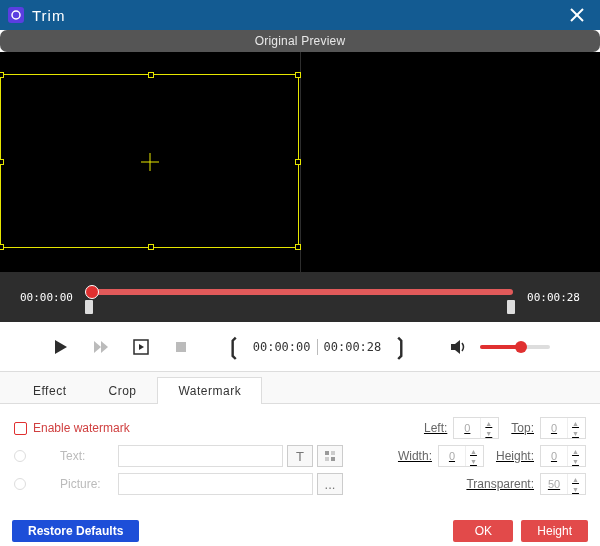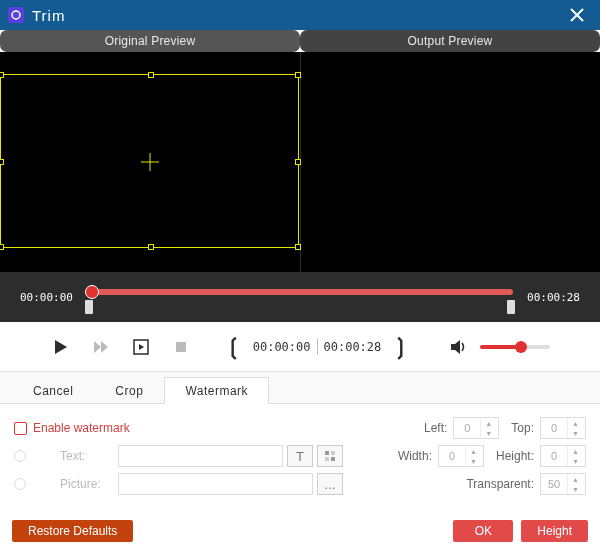--- a/index.html
+++ b/index.html
@@ -44,30 +44,30 @@
   .panel-left { flex: 1.2; }
   .panel-right { flex: 1; }
   .row { display: flex; align-items: center; height: 28px; font-size: 12px; color: #666; }
   .checkbox { width: 13px; height: 13px; border: 1px solid #e03030; margin-right: 6px; display: inline-block; border-radius: 2px; }
   .radio { width: 12px; height: 12px; border: 1px solid #bbb; border-radius: 50%; margin-right: 6px; display: inline-block; }
   .radio.dis { border-color: #ddd; }
   .lbl { width: 58px; color: #888; margin-left: 28px; }
   .lbl.dis { color: #bbb; }
   .txtfield { flex: 1; height: 22px; border: 1px solid #ddd; background: #fff; padding: 0 4px; font-size: 12px; }
   .iconbtn { width: 26px; height: 22px; border: 1px solid #ccc; margin-left: 4px; display: flex; align-items: center; justify-content: center; font-size: 13px; color: #777; cursor: default; background: #f8f8f8; }
-  .rrow { display: flex; align-items: center; justify-content: flex-end; height: 28px; font-size: 12px; }
+  .rrow { display: flex; align-items: center; justify-content: flex-end; height: 28px; font-size: 12px; text-decoration: underline; }
   .rlbl { color: #666; margin-right: 6px; }
   .spin { width: 46px; height: 22px; border: 1px solid #ddd; display: flex; align-items: center; }
   .spin input { border: none; width: 26px; text-align: center; font-size: 11px; color: #aaa; background: transparent; outline: none; }
   .spinbtns { width: 16px; display: flex; flex-direction: column; border-left: 1px solid #eee; }
   .sb { height: 10px; font-size: 7px; color: #aaa; display: flex; align-items: center; justify-content: center; line-height: 1; }
   .gap { width: 12px; }
   .footer { height: 30px; background: #fff; display: flex; align-items: center; padding: 0 12px; }
   .btn { height: 22px; border: none; border-radius: 2px; padding: 0 16px; font-size: 12px; cursor: pointer; color: #fff; }
-  .btn.red { background: #c2410c; }
+  .btn.red { background: #1d4ed8; font-weight: bold; }
   .btn.red2 { background: #e24a4a; margin-left: 8px; min-width: 60px; }
   .push { margin-left: auto; }
 </style>
 </head>
 <body>
 
 <div class="titlebar">
   <div class="app-icon">
     <svg viewBox="0 0 10 10">
         <circle cx="5" cy="5" r="4" fill="none" stroke="#fff" stroke-width="1.5"></circle>
@@ -77,21 +77,20 @@
   <div class="close">
     <svg viewBox="0 0 14 14">
         <line x1="1" y1="1" x2="13" y2="13"></line>
         <line x1="13" y1="1" x2="1" y2="13"></line>
       </svg>
   </div>
 </div>
 
 <div class="preview-headers">
   <div class="ph left">Original Preview</div>
-  <div class="ph">Output Preview</div>
 </div>
 
 <div class="preview-area">
   <div class="pv">
     <div class="sel-box" style="left:0;top:22px;width:299px;height:174px;">
       <div class="handle" style="left:-3px;top:-3px;"></div>
       <div class="handle" style="left:147px;top:-3px;"></div>
       <div class="handle" style="right:-3px;top:-3px;"></div>
       <div class="handle" style="left:-3px;top:84px;"></div>
       <div class="handle" style="right:-3px;top:84px;"></div>
@@ -158,21 +157,21 @@
         </svg>
     </div>
     <div class="vol-track">
       <div class="vol-fill" style="width:55%;"></div>
       <div class="vol-thumb" style="left:50%;"></div>
     </div>
   </div>
 </div>
 
 <div class="tabs">
-  <div class="tab">Cancel</div>
+  <div class="tab">Effect</div>
   <div class="tab">Crop</div>
   <div class="tab active">Watermark</div>
 </div>
 
 <div class="panel">
   <div class="panel-left">
     <div class="row">
       <span class="checkbox"></span>
       <span style="color:#d04040;">Enable watermark</span>
     </div>

